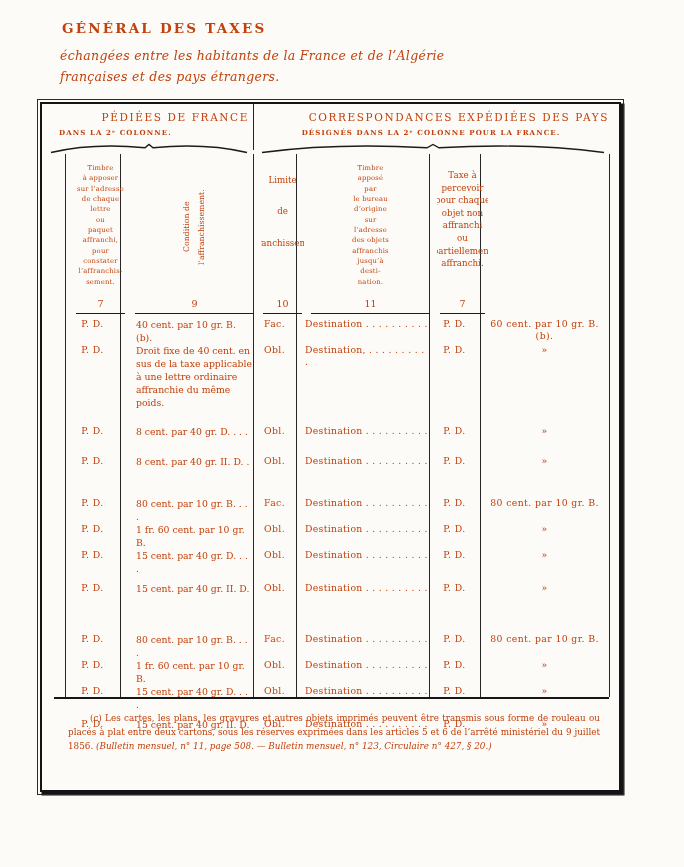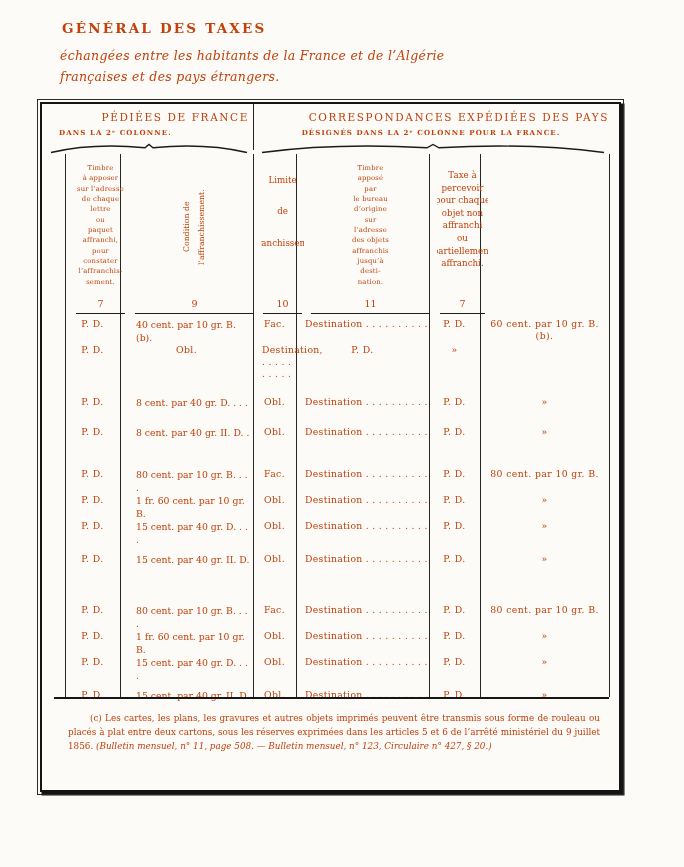--- a/index.html
+++ b/index.html
@@ -174,20 +174,25 @@
           <div class="row">
             <div class="cell-7">P. D.</div>
             <div class="cell-8">40 cent. par 10 gr. B. (b).</div>
             <div class="cell-9">Fac.</div>
             <div class="cell-10">Destination . . . . . . . . . .</div>
             <div class="cell-11">P. D.</div>
             <div class="cell-12">60 cent. par 10 gr. B. (b).</div>
           </div>
           <div class="row">
             <div class="cell-7">P. D.</div>
+            <div class="cell-8">Droit fixe de 40 cent. en
+sus de la taxe applicable
+à une lettre ordinaire
+affranchie du même
+poids.</div>
             <div class="cell-9">Obl.</div>
             <div class="cell-10">Destination, . . . . . . . . . .</div>
             <div class="cell-11">P. D.</div>
             <div class="cell-12">»</div>
           </div>
           <div class="row" style="margin-top: 16px;">
             <div class="cell-7">P. D.</div>
             <div class="cell-8">8 cent. par 40 gr. D. . . .</div>
             <div class="cell-9">Obl.</div>
             <div class="cell-10">Destination . . . . . . . . . .</div>

